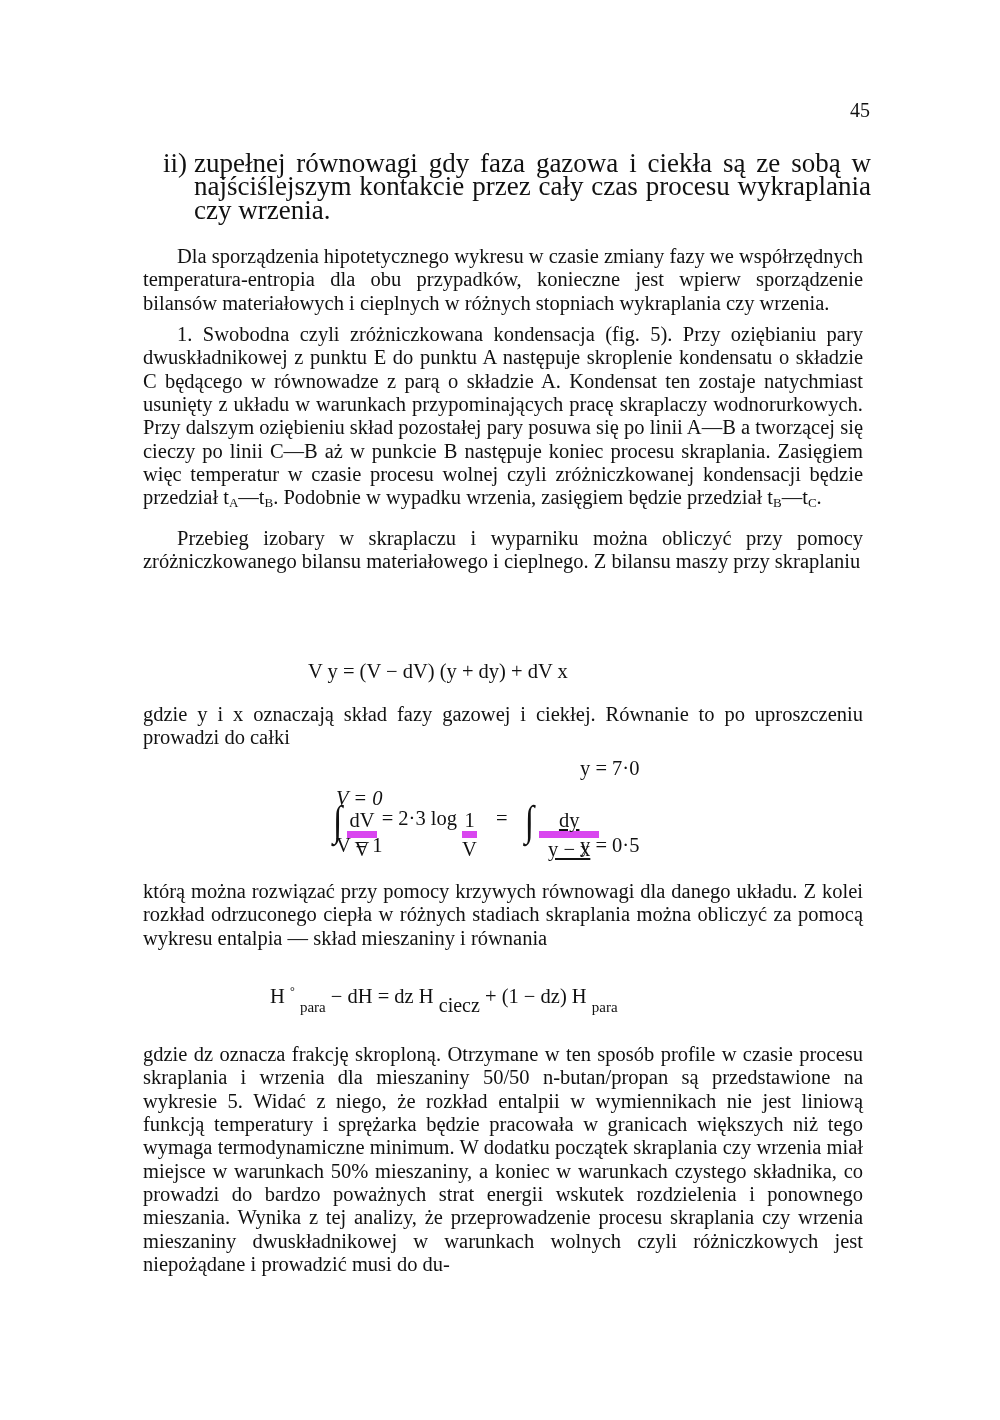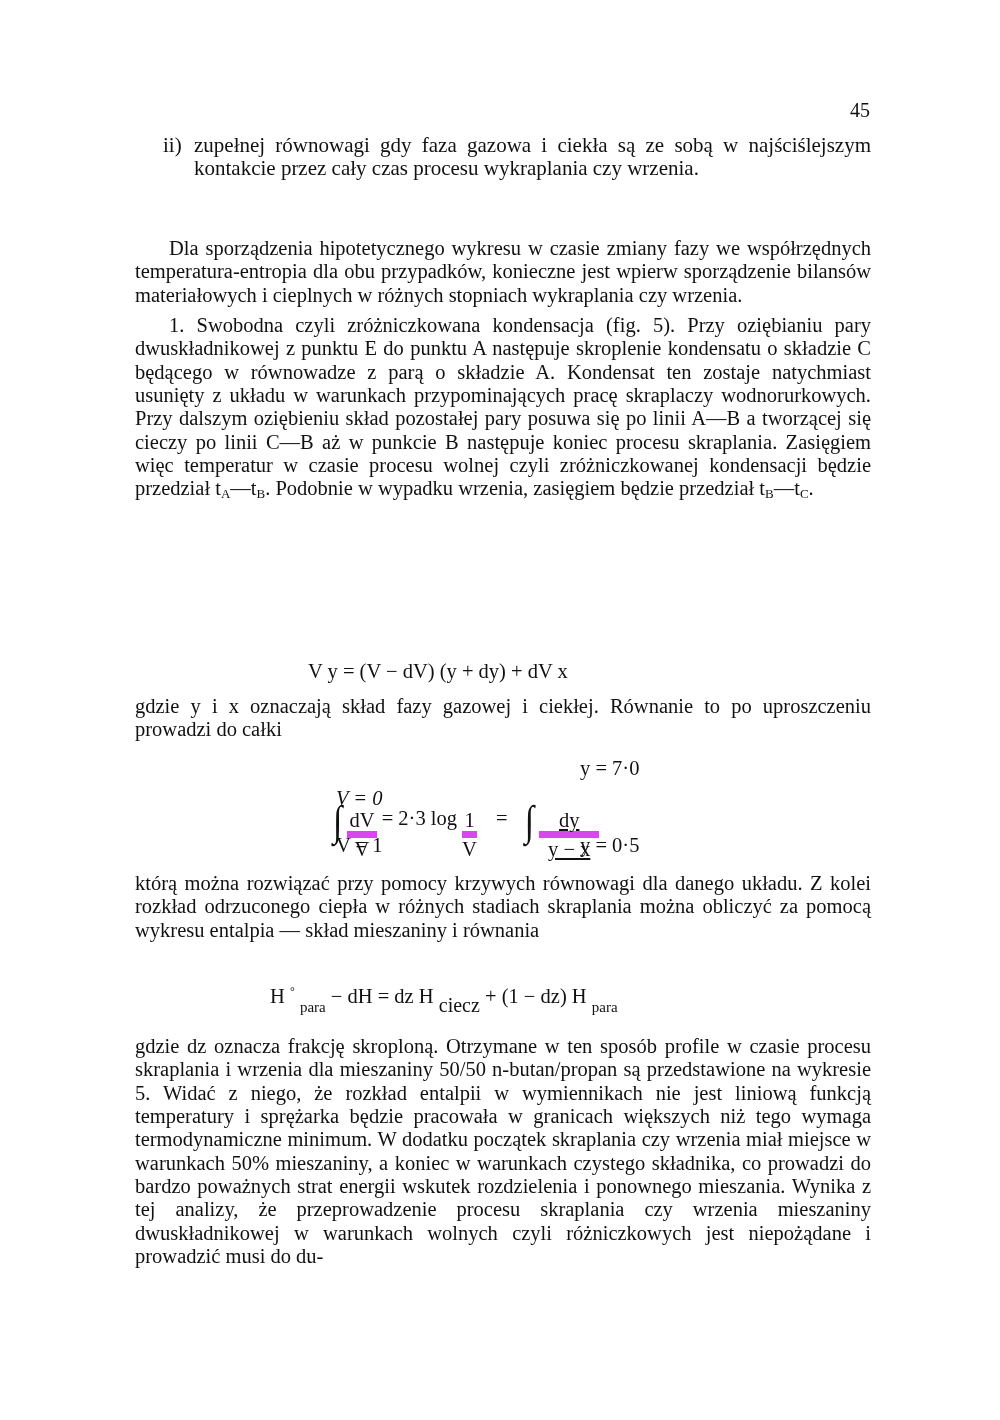--- a/index.html
+++ b/index.html
@@ -11,24 +11,24 @@
   .page-number {
     position: absolute; left: 850px; top: 99px;
     font-size: 20px; line-height: 22px;
   }
   .col {
     position: absolute; left: 135px; width: 736px;
     font-size: 20.5px; line-height: 23.35px;
     text-align: justify; text-align-last: left;
     hyphens: manual;
   }
-  .col p { margin: 0; }
+  .col p { margin: 8px; }
   .indent { text-indent: 34px; }
-  .list-ii { position: absolute; left: 163px; top: 134px; width: 708px;
-    font-size: 21px; line-height: 23.35px; text-align: justify; }
+  .list-ii { position: absolute; left: 163px; top: 152px; width: 708px;
+    font-size: 27px; line-height: 23.35px; text-align: justify; }
   .list-ii .marker { position: absolute; left: 0; top: 0; }
   .list-ii .body { padding-left: 31px; display: block; }
   sub { font-size: 13px; vertical-align: -3px; }
   .eq { position: absolute; font-size: 20.5px; line-height: 23px; white-space: nowrap; }
   .frac { display: inline-block; vertical-align: middle; text-align: center; }
   .frac .num { display: block; border-bottom: 7px solid #d946ef; padding: 0 2px; line-height: 22px; margin-top: 28px; }
   .frac .den { display: block; line-height: 22px; }
   .integral { font-size: 34px; line-height: 34px; display: inline-block; vertical-align: middle; transform: scaleY(1.25); }
 </style>
 </head>
@@ -39,20 +39,21 @@
   <div class="page-number">45</div>
 
   <div class="list-ii">
     <span class="marker">ii)</span>
     <span class="body">zupełnej równowagi gdy faza gazowa i ciekła są ze sobą w najściślejszym kontakcie przez cały czas procesu wykraplania czy wrzenia.</span>
   </div>
 
   <div class="col" style="top:237px;">
     <p class="indent">Dla sporządzenia hipotetycznego wykresu w czasie zmiany fazy we współrzędnych temperatura-entropia dla obu przypadków, konieczne jest wpierw sporządzenie bilansów materiałowych i cieplnych w różnych stopniach wykraplania czy wrzenia.</p>
     <p class="indent" style="margin-top:7px;"><span>1. Swobodna czyli zróżniczkowana kondensacja (fig. 5). Przy oziębianiu pary dwuskładnikowej z punktu E do punktu A następuje skroplenie kondensatu o składzie C będącego w równowadze z parą o składzie A. Kondensat ten zostaje natychmiast usunięty z układu w warunkach przypominających pracę skraplaczy wodnorurkowych. Przy dalszym oziębieniu skład pozostałej pary posuwa się po linii A—B a tworzącej się cieczy po linii C—B aż w punkcie B następuje koniec procesu skraplania. Zasięgiem więc temperatur w czasie procesu wolnej czyli zróżniczkowanej kondensacji będzie przedział t</span><sub>A</sub><span>—t</span><sub>B</sub><span>. Podobnie w wypadku wrzenia, zasięgiem będzie przedział t</span><sub>B</sub><span>—t</span><sub>C</sub><span>.</span></p>
+    <p class="indent" style="margin-top:12px;">Przebieg izobary w skraplaczu i wyparniku można obliczyć przy pomocy zróżniczkowanego bilansu materiałowego i cieplnego. Z bilansu maszy przy skraplaniu</p>
   </div>
 
   <div class="eq" style="left:308px; top:660px;">V y = (V − dV) (y + dy) + dV x</div>
 
   <div class="col" style="top:695px;">
     <p>gdzie y i x oznaczają skład fazy gazowej i ciekłej. Równanie to po uproszczeniu prowadzi do całki</p>
   </div>
 
   <div class="eq" style="left:336px; top:787px;font-style:italic;">V = 0</div>
   <div class="eq" style="left:336px; top:834px;">V = 1</div>

